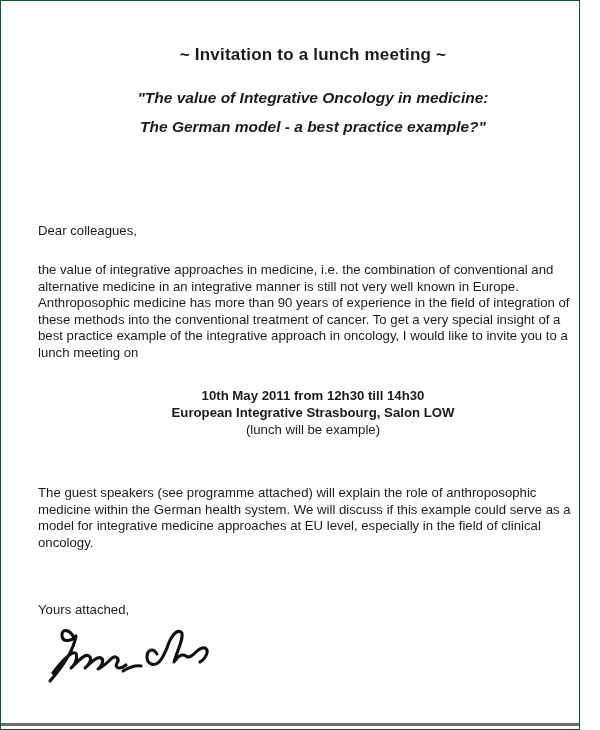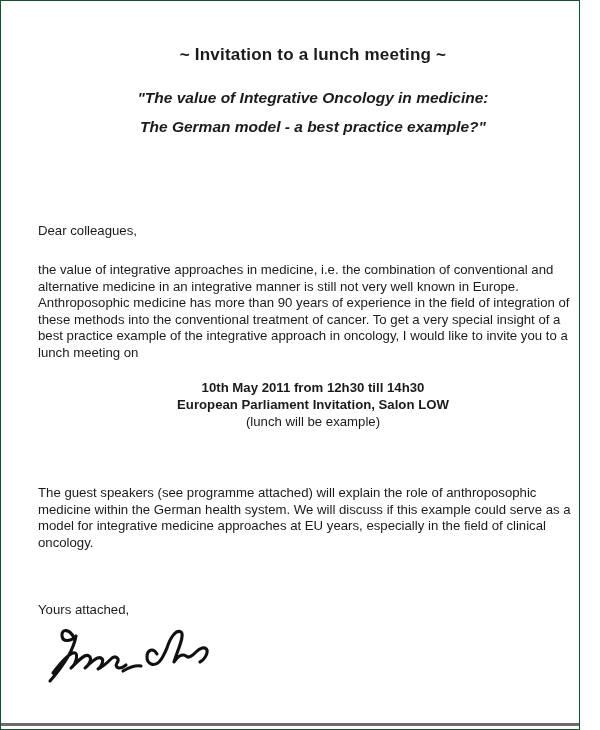--- a/index.html
+++ b/index.html
@@ -32,21 +32,21 @@
   .subtitle2 { top: 117px; }
   .bodytext {
     left: 37px; width: 548px;
     font-size: 13.2px; line-height: 16.6px;
     text-align: left;
     white-space: pre-line;
   }
   .salutation { top: 222px; }
   .para1 { top: 261px; }
   .event-block {
-    top: 378px;
+    top: 386px;
     font-size: 13.2px; line-height: 17.2px;
   }
   .event-bold { font-weight: 700; }
   .para2 { top: 484px; }
   .para3 { top: 558px; }
   .closing { top: 601px; }
   .signature {
     left: 34px; top: 624px;
     width: 175px; height: 66px;
   }
@@ -71,27 +71,27 @@
 
   <div class="abs bodytext para1">the value of integrative approaches in medicine, i.e. the combination of conventional and
 alternative medicine in an integrative manner is still not very well known in Europe.
 Anthroposophic medicine has more than 90 years of experience in the field of integration of
 these methods into the conventional treatment of cancer. To get a very special insight of a
 best practice example of the integrative approach in oncology, I would like to invite you to a
 lunch meeting on</div>
 
   <div class="abs content-axis event-block">
     <div class="event-bold">10th May 2011 from 12h30 till 14h30</div>
-    <div class="event-bold">European Parliament Invitation, Salon LOW</div>
+    <div class="event-bold">European Integrative Strasbourg, Salon LOW</div>
     <div>(lunch will be example)</div>
   </div>
 
   <div class="abs bodytext para2">The guest speakers (see programme attached) will explain the role of anthroposophic
 medicine within the German health system. We will discuss if this example could serve as a
-model for integrative medicine approaches at EU years, especially in the field of clinical
+model for integrative medicine approaches at EU level, especially in the field of clinical
 oncology.</div>
 
 
   <div class="abs bodytext closing">Yours attached,</div>
 
   <div class="abs signature">
     <svg viewBox="0 0 175 66" xmlns="http://www.w3.org/2000/svg" fill="none" stroke="#101010" stroke-width="3.1" stroke-linecap="round" stroke-linejoin="round">
       <path d="M 39 13 C 35 4 26 3 27 11 C 28 18 37 16 41 11 C 39 23 29 40 15 56 M 18 48 C 24 40 32 30 38 28 C 44 26 42 38 36 43 C 43 36 50 28 54 31 C 58 34 53 41 50 43 C 55 38 62 31 66 33 C 70 35 66 42 63 44 C 68 42 73 37 77 33 C 81 30 85 34 82 38 C 79 43 85 45 91 40 M 88 46 C 95 42 101 40 106 41"></path>
       <path d="M 122 29 C 118 22 112 25 112 32 C 112 39 119 42 124 37 C 128 33 130 27 132 23 C 135 13 141 4 146 7 C 150 10 143 24 139 37 C 142 32 147 28 151 31 C 154 34 158 30 161 27 C 165 23 170 21 172 25 C 173 29 169 35 165 37"></path>
     </svg>

